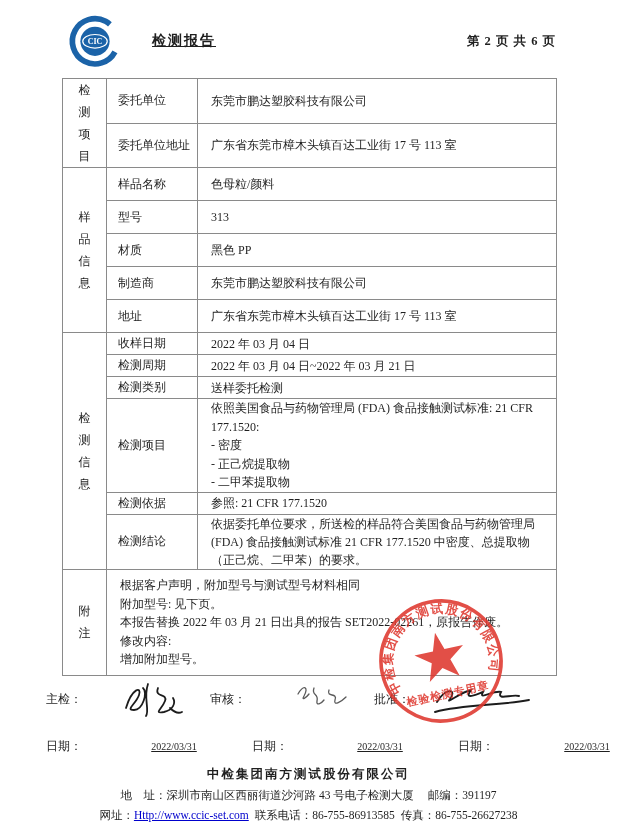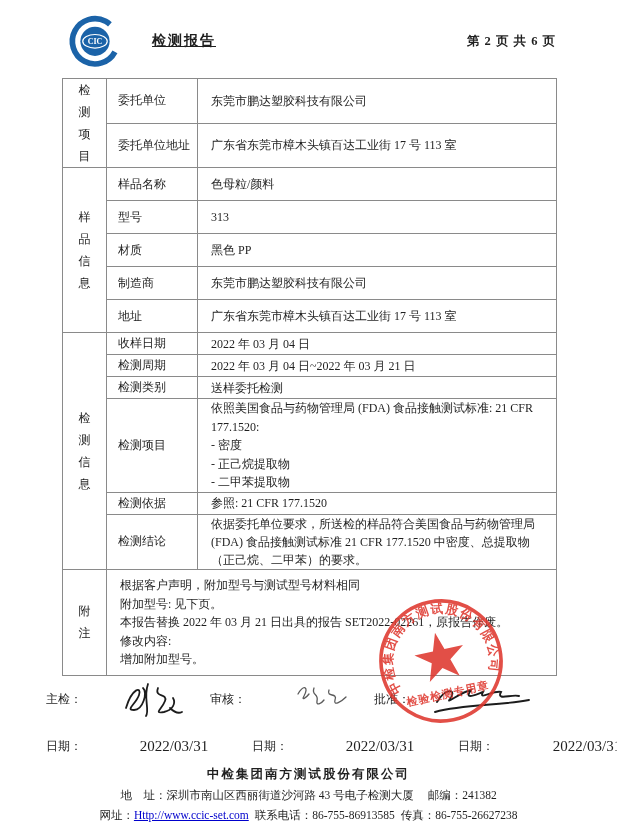--- a/index.html
+++ b/index.html
@@ -30,21 +30,21 @@
   tr.hnote td { height:90px; }
   td.notes-val { padding:6px 8px 6px 13px; }
 
   
   .sig-area { position:absolute; left:46px; top:676px; width:494px; }
   .sig-grid { display:grid; grid-template-columns:50px 114px 50px 114px 50px 116px; align-items:center; }
   .sig-role { font-size:12px; white-space:nowrap; }
   .sig-ink { display:flex; justify-content:center; align-items:flex-end; height:46px; }
   .sig-dates { display:grid; grid-template-columns:50px 114px 50px 114px 50px 116px; align-items:center; margin-top:16px;gap:21px; }
   .date-lbl { font-size:12px; white-space:nowrap; }
-  .date-val { font-size:15px; text-align:center; }
+  .date-val { font-size:10px; text-align:center;text-decoration:underline; }
 
   
   .stamp { position:absolute; left:374px; top:594px; width:134px; height:134px; transform:rotate(-12deg); opacity:0.88; pointer-events:none; }
   .stamp svg { width:100%; height:100%; }
   .arc-text { font-size:12.5px; font-weight:bold; fill:#df372e; letter-spacing:1.5px; }
   .stamp-label { font-size:11px; font-weight:bold; fill:#df372e; text-anchor:middle; letter-spacing:1px; }
 
   
   .ftr { position:absolute; left:0; top:766px; width:617px; text-align:center; }
   .ftr-company { font-size:12.5px; font-weight:bold; letter-spacing:2px; }
@@ -191,17 +191,17 @@
       <circle cx="67" cy="67" r="60" fill="none" stroke="#df372e" stroke-width="3.6"></circle>
       <path id="stamp-arc" d="M 21.5,86 A 49,49 0 1 1 112.5,86" fill="none"></path>
       <text class="arc-text"><textPath href="#stamp-arc" startOffset="50%" text-anchor="middle">中检集团南方测试股份有限公司</textPath></text>
       <polygon points="67,38 72.9,56 91.8,56 76.5,67.2 82.3,85.3 67,74.2 51.7,85.3 57.5,67.2 42.2,56 61.1,56" fill="#df372e"></polygon>
       <text class="stamp-label" x="67" y="104">检验检测专用章</text>
     </svg>
   </div>
 
   <div class="ftr">
     <div class="ftr-company">中检集团南方测试股份有限公司</div>
-    <div class="ftr-line"><span>地　址：</span><span>深圳市南山区西丽街道沙河路 43 号电子检测大厦</span><span class="gap"></span><span>邮编：</span><span>241382</span></div>
+    <div class="ftr-line"><span>地　址：</span><span>深圳市南山区西丽街道沙河路 43 号电子检测大厦</span><span class="gap"></span><span>邮编：</span><span>391197</span></div>
     <div class="ftr-line"><span>网址：</span><a class="ftr-link" href="#">Http://www.ccic-set.com</a><span class="gap" style="width:6px"></span><span>联系电话：</span><span>86-755-86913585</span><span class="gap" style="width:6px"></span><span>传真：</span><span>86-755-26627238</span></div>
   </div>
 
 </div>
 
 </body></html>

